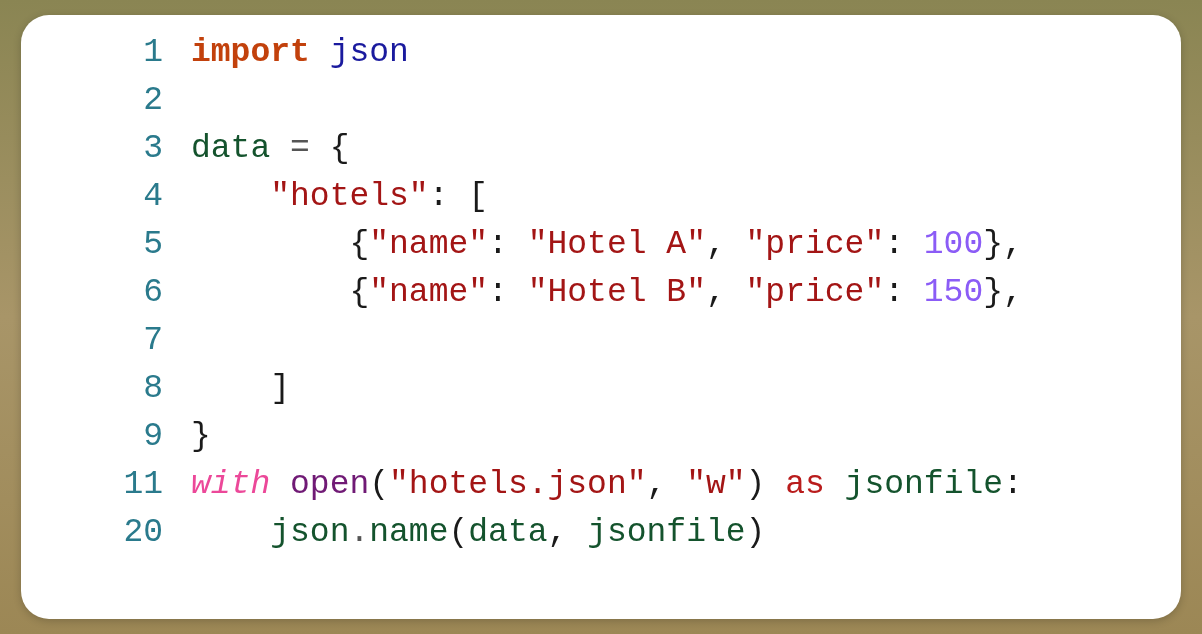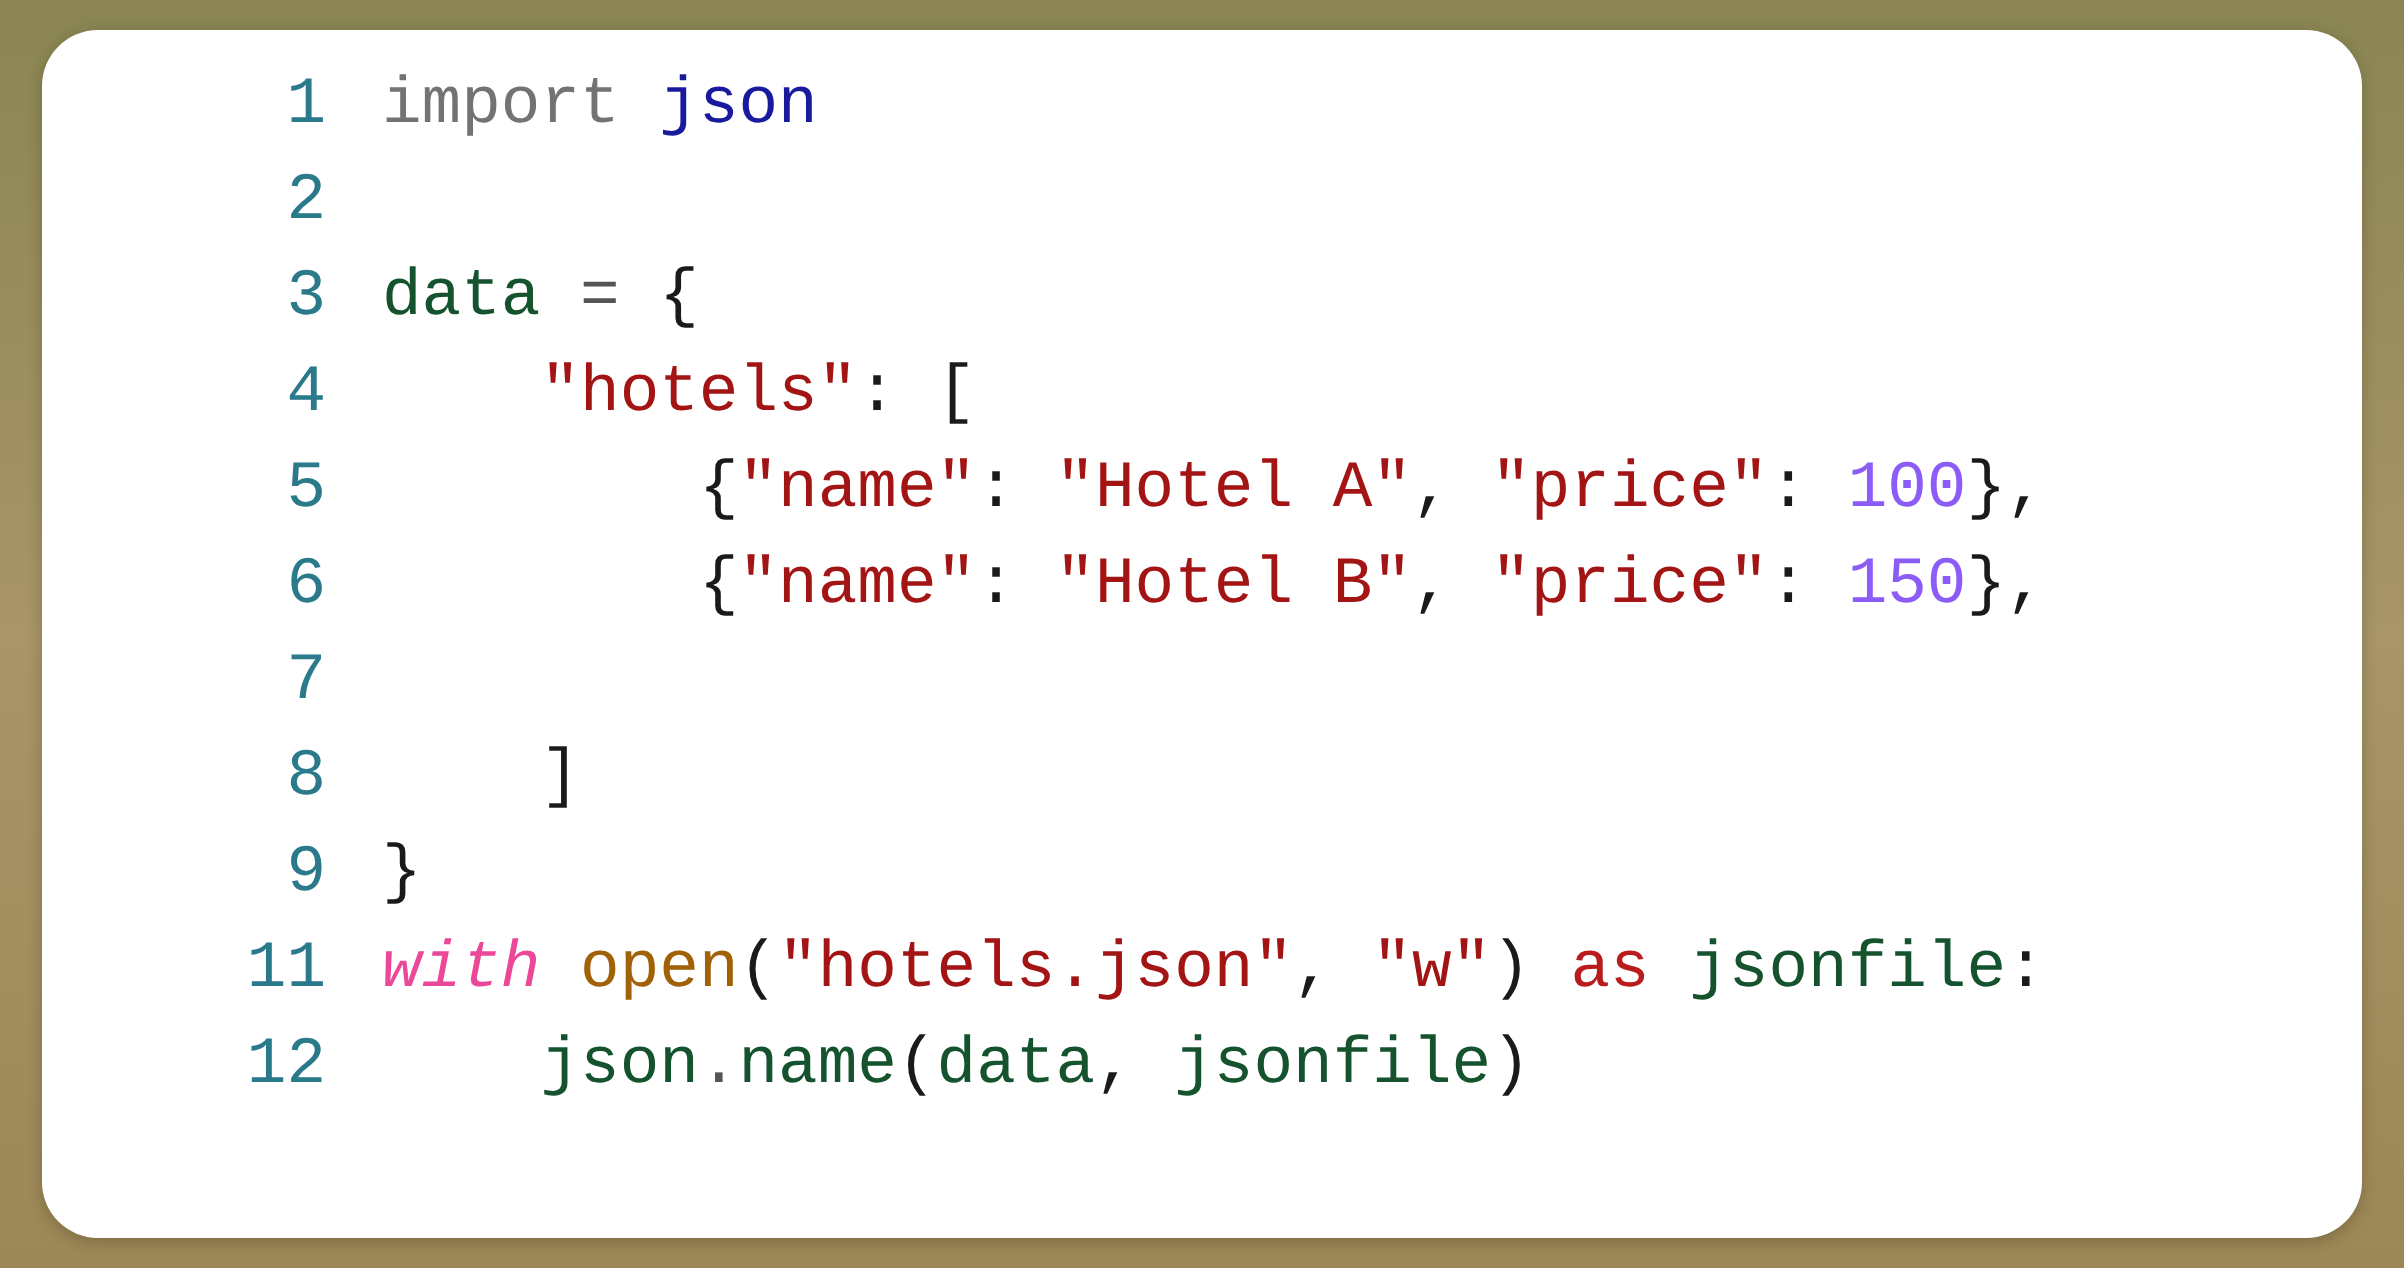--- a/index.html
+++ b/index.html
@@ -33,40 +33,40 @@
       text-align: right;
       color: #2a7a8c;
       padding-right: 28px;
       font-weight: 400;
       flex-shrink: 0;
     }
     .code-content {
       color: #1a1a1a;
       font-weight: 400;
     }
-    .kw-import { color: #737373; }
+    .kw-import { color: #c2410c; font-weight: bold; }
     .module { color: #1a1a9e; }
     .var { color: #14532d; }
     .op { color: #555; }
     .punct { color: #1a1a1a; }
     .str { color: #a31515; }
     .num { color: #8b5cf6; }
     .comment { color: #1a8a1a; }
     .kw-with { color: #ec4899; font-style: italic; }
     .kw-as { color: #b91c1c; }
-    .func { color: #a16207; }
+    .func { color: #701a75; }
   </style>
 </head>
 <body>
 
 <div class="code-block" id="code-root">
 <div class="code-line"><span class="line-num">1</span><span class="code-content"><span class="kw-import">import</span><span> </span><span class="module">json</span></span></div>
     <div class="code-line"><span class="line-num">2</span><span class="code-content"></span></div>
     <div class="code-line"><span class="line-num">3</span><span class="code-content"><span class="var">data</span><span> </span><span class="op">=</span><span> </span><span class="punct">{</span></span></div>
     <div class="code-line"><span class="line-num">4</span><span class="code-content"><span>    </span><span class="str">"hotels"</span><span class="punct">:</span><span> </span><span class="punct">[</span></span></div>
     <div class="code-line"><span class="line-num">5</span><span class="code-content"><span>        </span><span class="punct">{</span><span class="str">"name"</span><span class="punct">:</span><span> </span><span class="str">"Hotel A"</span><span class="punct">,</span><span> </span><span class="str">"price"</span><span class="punct">:</span><span> </span><span class="num">100</span><span class="punct">},</span></span></div>
     <div class="code-line"><span class="line-num">6</span><span class="code-content"><span>        </span><span class="punct">{</span><span class="str">"name"</span><span class="punct">:</span><span> </span><span class="str">"Hotel B"</span><span class="punct">,</span><span> </span><span class="str">"price"</span><span class="punct">:</span><span> </span><span class="num">150</span><span class="punct">},</span></span></div>
     <div class="code-line"><span class="line-num">7</span></div>
     <div class="code-line"><span class="line-num">8</span><span class="code-content"><span>    </span><span class="punct">]</span></span></div>
     <div class="code-line"><span class="line-num">9</span><span class="code-content"><span class="punct">}</span></span></div>
     <div class="code-line"><span class="line-num">11</span><span class="code-content"><span class="kw-with">with</span><span> </span><span class="func">open</span><span class="punct">(</span><span class="str">"hotels.json"</span><span class="punct">,</span><span> </span><span class="str">"w"</span><span class="punct">)</span><span> </span><span class="kw-as">as</span><span> </span><span class="var">jsonfile</span><span class="punct">:</span></span></div>
-    <div class="code-line"><span class="line-num">12</span><span class="code-content"><span>    </span><span class="var">json</span><span class="op">.</span><span class="var">name</span><span class="punct">(</span><span class="var">data</span><span class="punct">,</span><span> </span><span class="var">jsonfile</span><span class="punct">)</span></span></div>
+    <div class="code-line"><span class="line-num">20</span><span class="code-content"><span>    </span><span class="var">json</span><span class="op">.</span><span class="var">name</span><span class="punct">(</span><span class="var">data</span><span class="punct">,</span><span> </span><span class="var">jsonfile</span><span class="punct">)</span></span></div>
   </div>
 
 </body></html>

